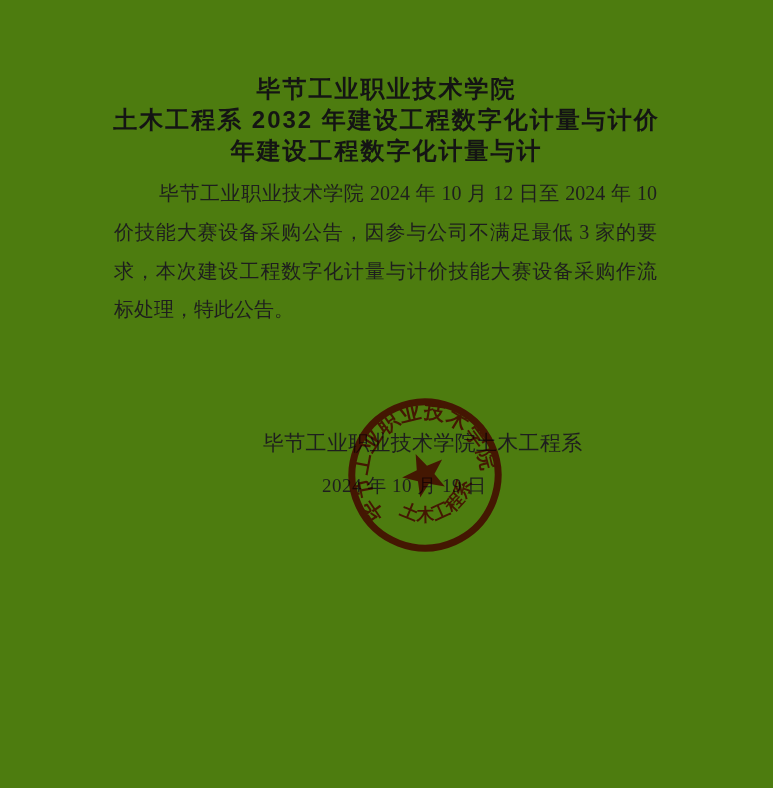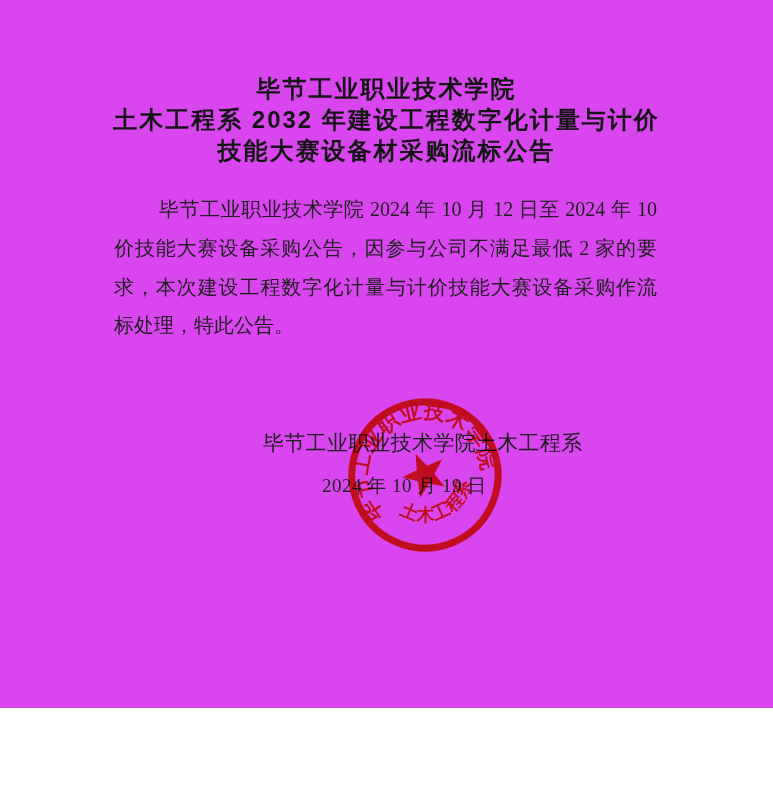--- a/index.html
+++ b/index.html
@@ -1,40 +1,40 @@
 <!DOCTYPE html>
 <html><head>
 <meta charset="utf-8">
 <style>
   html, body { margin: 0; padding: 0; background: #ffffff; }
   .page {
     position: relative;
     width: 773px;
-    height: 708px;
-    background: #d946ef;
+    height: 788px;
+    background: #4d7c0f;
     overflow: hidden;
     font-family: "Liberation Serif", "DejaVu Serif", serif;
     color: #1e1e1e;
   }
   .title {
     position: absolute;
     top: 73px;
     left: 0;
     right: 0;
     text-align: center;
     font-family: "Liberation Sans", "DejaVu Sans", sans-serif;
     font-weight: 700;
     font-size: 24px;
     line-height: 31px;
     letter-spacing: 2px;
     color: #141414;
   }
   .body-text {
     position: absolute;
-    top: 190px;
+    top: 174px;
     left: 114px;
     width: 543px;
     font-size: 20px;
     line-height: 38.8px;
   }
   .bline {
     text-align: justify;
     text-align-last: justify;
     white-space: normal;
   }
@@ -74,26 +74,26 @@
   .seal .bottom-label { font-size: 18px; letter-spacing: 0.5px; }
 </style>
 </head>
 <body>
 
 <div class="page">
 
   <div class="title">
     <div>毕节工业职业技术学院</div>
     <div>土木工程系 2032 年建设工程数字化计量与计价</div>
-    <div>技能大赛设备材采购流标公告</div>
+    <div>年建设工程数字化计量与计</div>
   </div>
 
   <div class="body-text">
     <div class="bline first">毕节工业职业技术学院 2024 年 10 月 12 日至 2024 年 10</div>
-    <div class="bline">价技能大赛设备采购公告，因参与公司不满足最低 2 家的要</div>
+    <div class="bline">价技能大赛设备采购公告，因参与公司不满足最低 3 家的要</div>
     <div class="bline">求，本次建设工程数字化计量与计价技能大赛设备采购作流</div>
     <div class="bline last">标处理，特此公告。</div>
   </div>
 
   <div class="signature">毕节工业职业技术学院土木工程系</div>
 
   <div class="date">2024 年 10 月 19 日</div>
 
   <svg class="seal" viewBox="-110 -110 220 220" xmlns="http://www.w3.org/2000/svg">
     <g transform="rotate(-24)">

